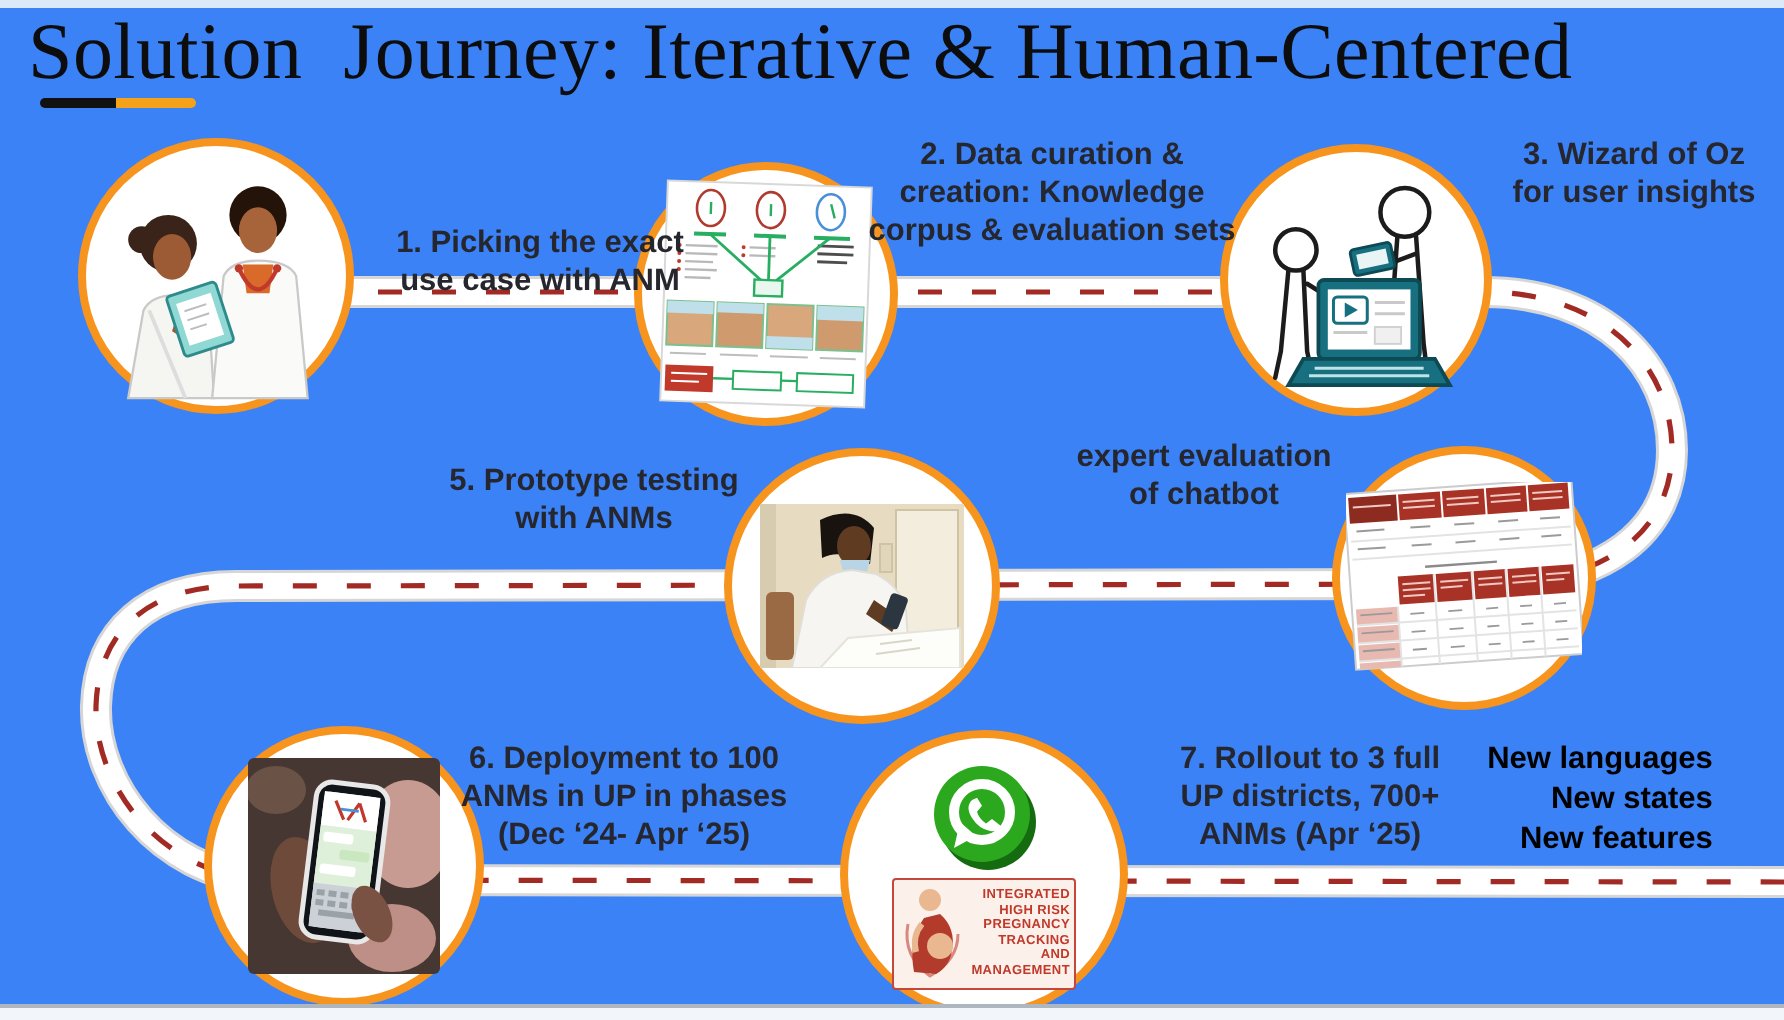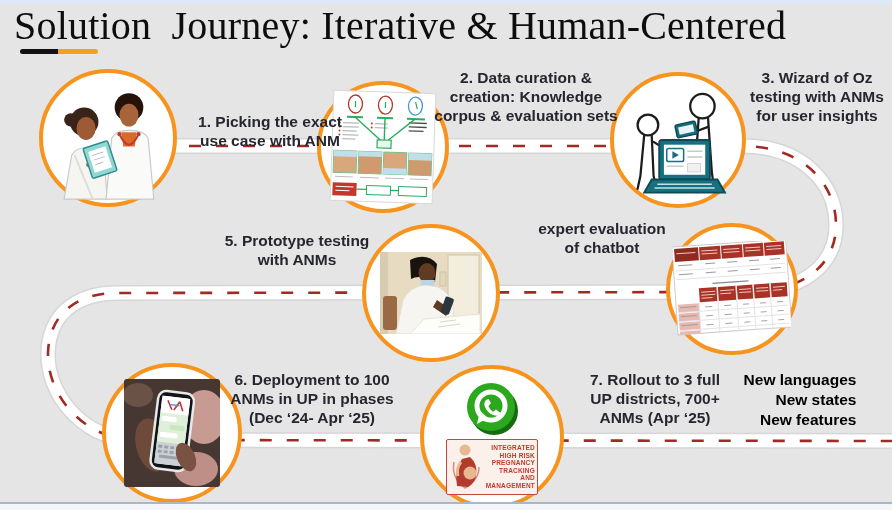--- a/index.html
+++ b/index.html
@@ -1,18 +1,18 @@
 <!DOCTYPE html>
 <html><head>
 <meta charset="utf-8">
 <style>
   html,body{margin:0;padding:0;background:#fff;}
   .slide{
     position:relative; width:892px; height:510px; overflow:hidden;
-    background:#e5e5e5; font-family:"Liberation Sans", sans-serif;
+    background:#3b82f6; font-family:"Liberation Sans", sans-serif;
   }
   .topbar{position:absolute;left:0;top:0;width:892px;height:4px;background:#dce9f8;}
   .title{
     position:absolute;left:14px;top:1px;margin:0;
     font-family:"Liberation Serif", serif;font-weight:500;color:#0d0d0d;
     font-size:40px;line-height:50px;white-space:pre;letter-spacing:.2px;
   }
   .title-underline{position:absolute;left:20px;top:49px;width:78px;height:5px;border-radius:3px;overflow:hidden;display:flex;}
   .title-underline .u-black{width:38px;height:5px;background:#111;}
   .title-underline .u-orange{width:40px;height:5px;background:#F5A21B;}
@@ -292,21 +292,20 @@
     <span class="cap-line">1. Picking the exact</span>
     <span class="cap-line">use case with ANM</span>
   </div>
   <div class="caption" style="left:526px;top:68px;">
     <span class="cap-line">2. Data curation &amp;</span>
     <span class="cap-line">creation: Knowledge</span>
     <span class="cap-line">corpus &amp; evaluation sets</span>
   </div>
   <div class="caption" style="left:817px;top:68px;">
     <span class="cap-line">3. Wizard of Oz</span>
-    <span class="cap-line">testing with ANMs</span>
     <span class="cap-line">for user insights</span>
   </div>
   <div class="caption" style="left:602px;top:219px;">
     <span class="cap-line">expert evaluation</span>
     <span class="cap-line">of chatbot</span>
   </div>
   <div class="caption" style="left:297px;top:231px;">
     <span class="cap-line">5. Prototype testing</span>
     <span class="cap-line">with ANMs</span>
   </div>

